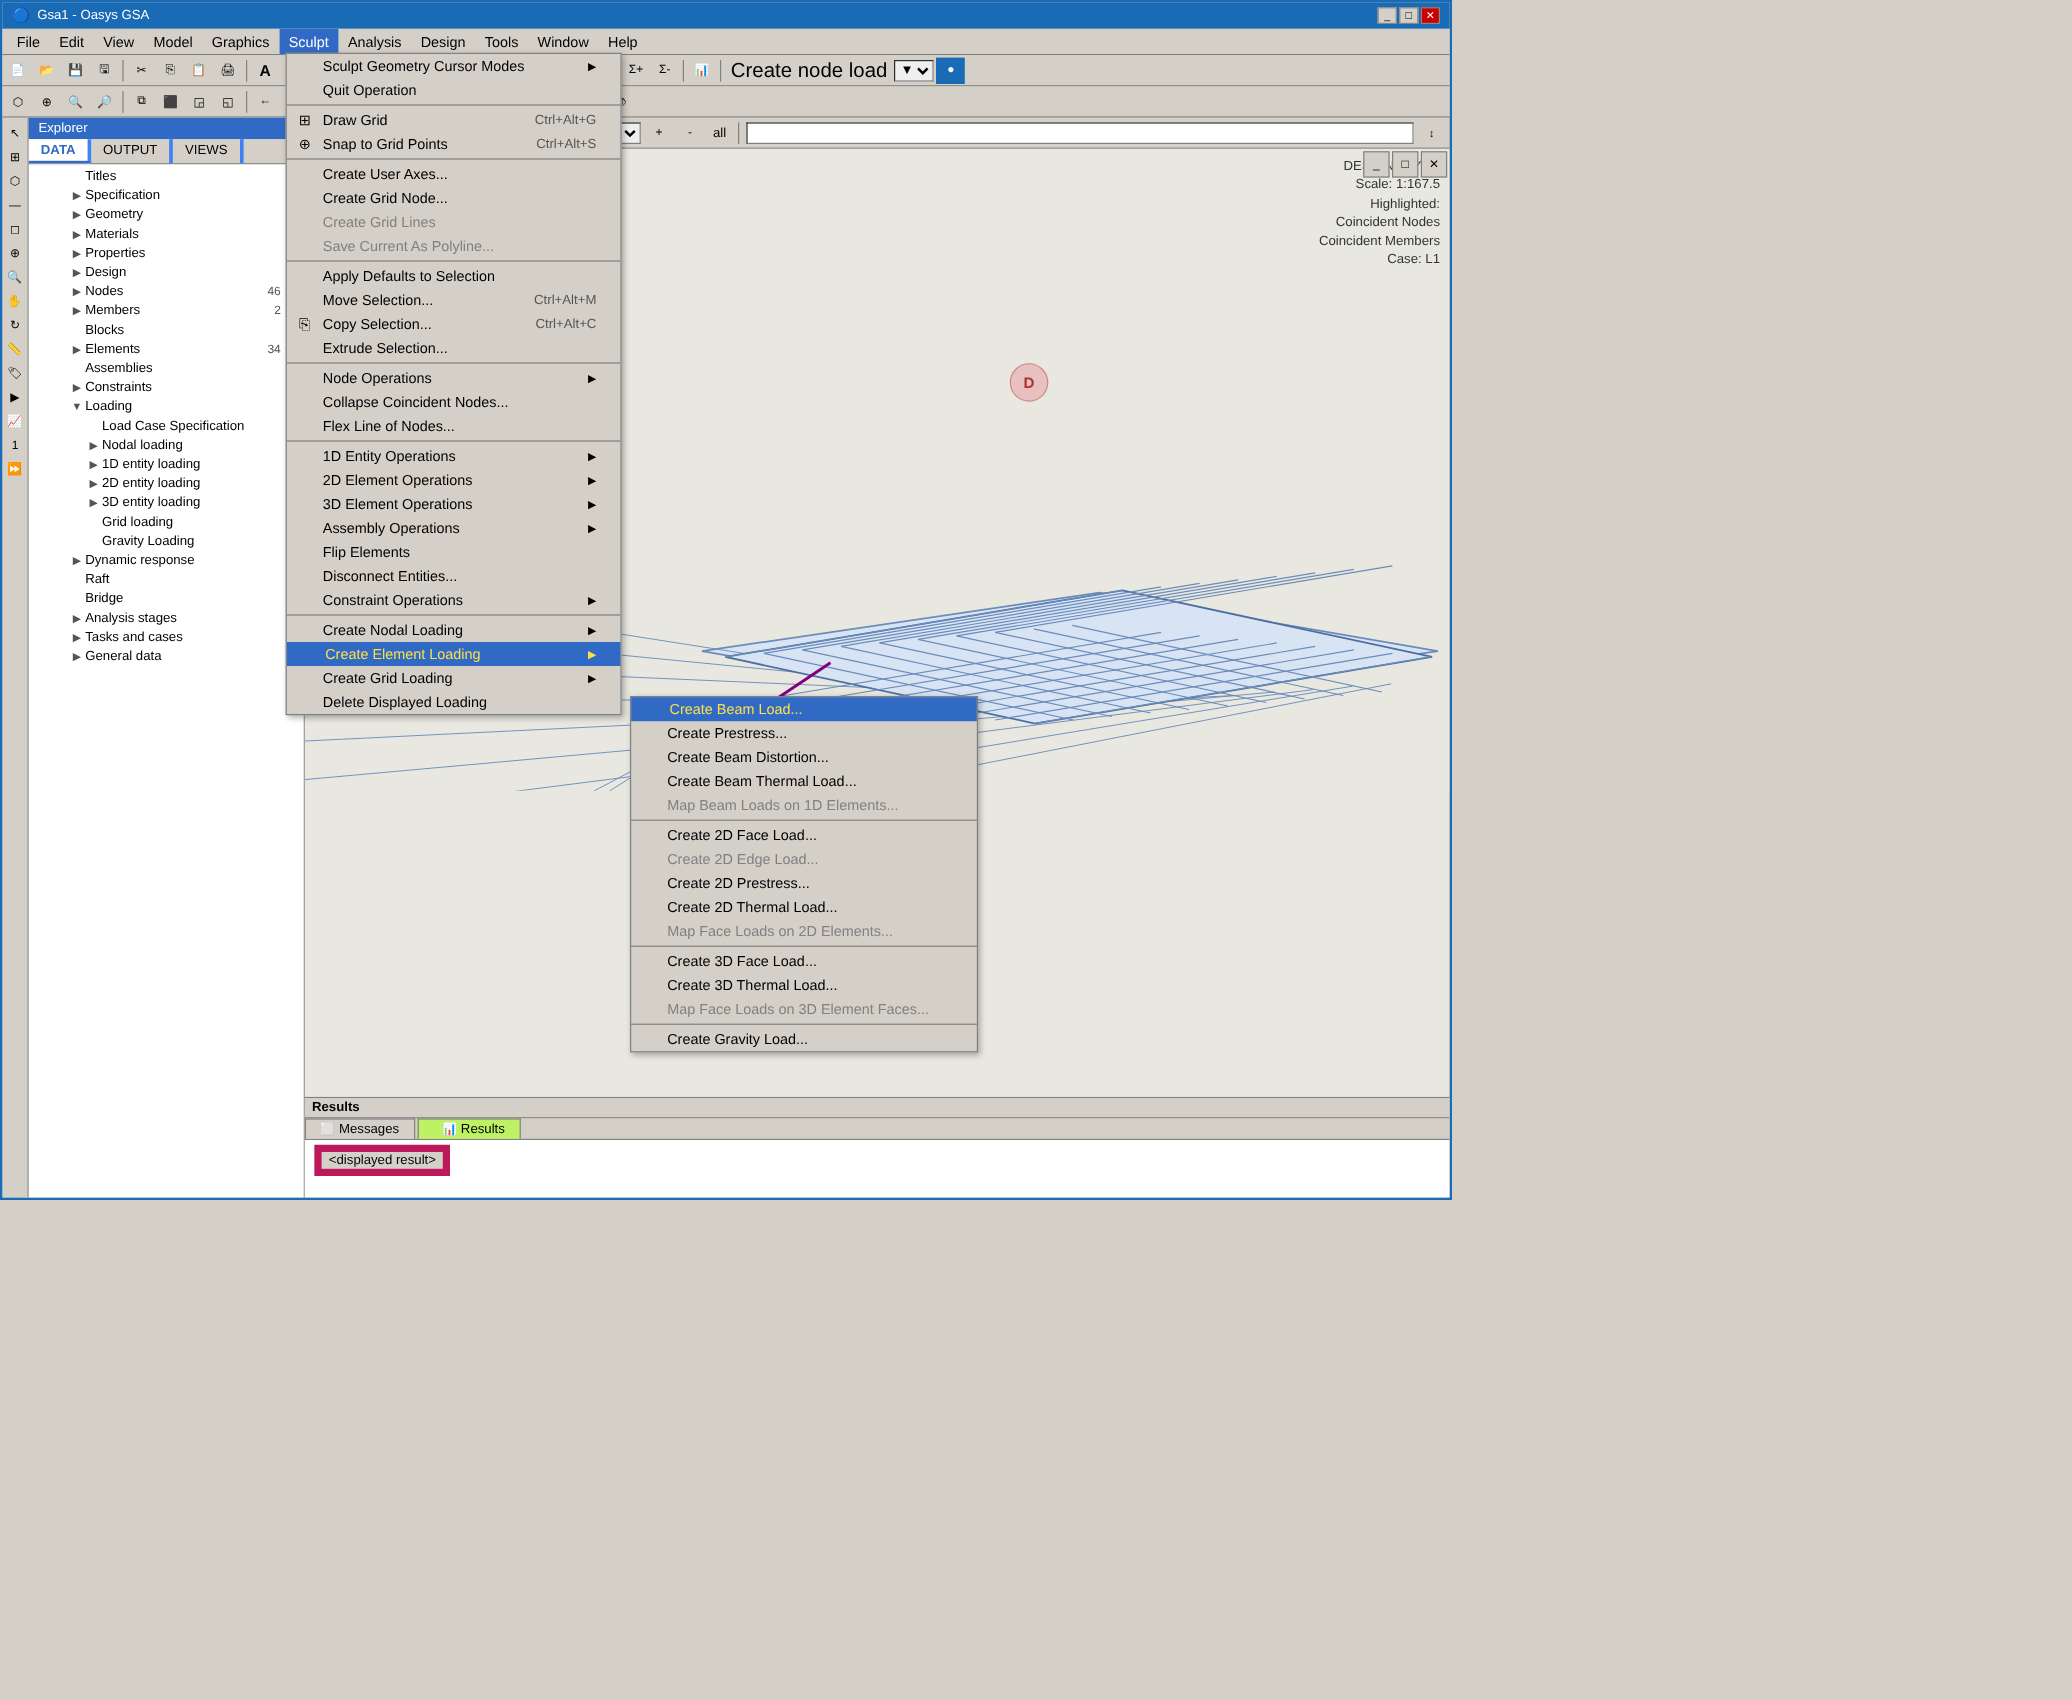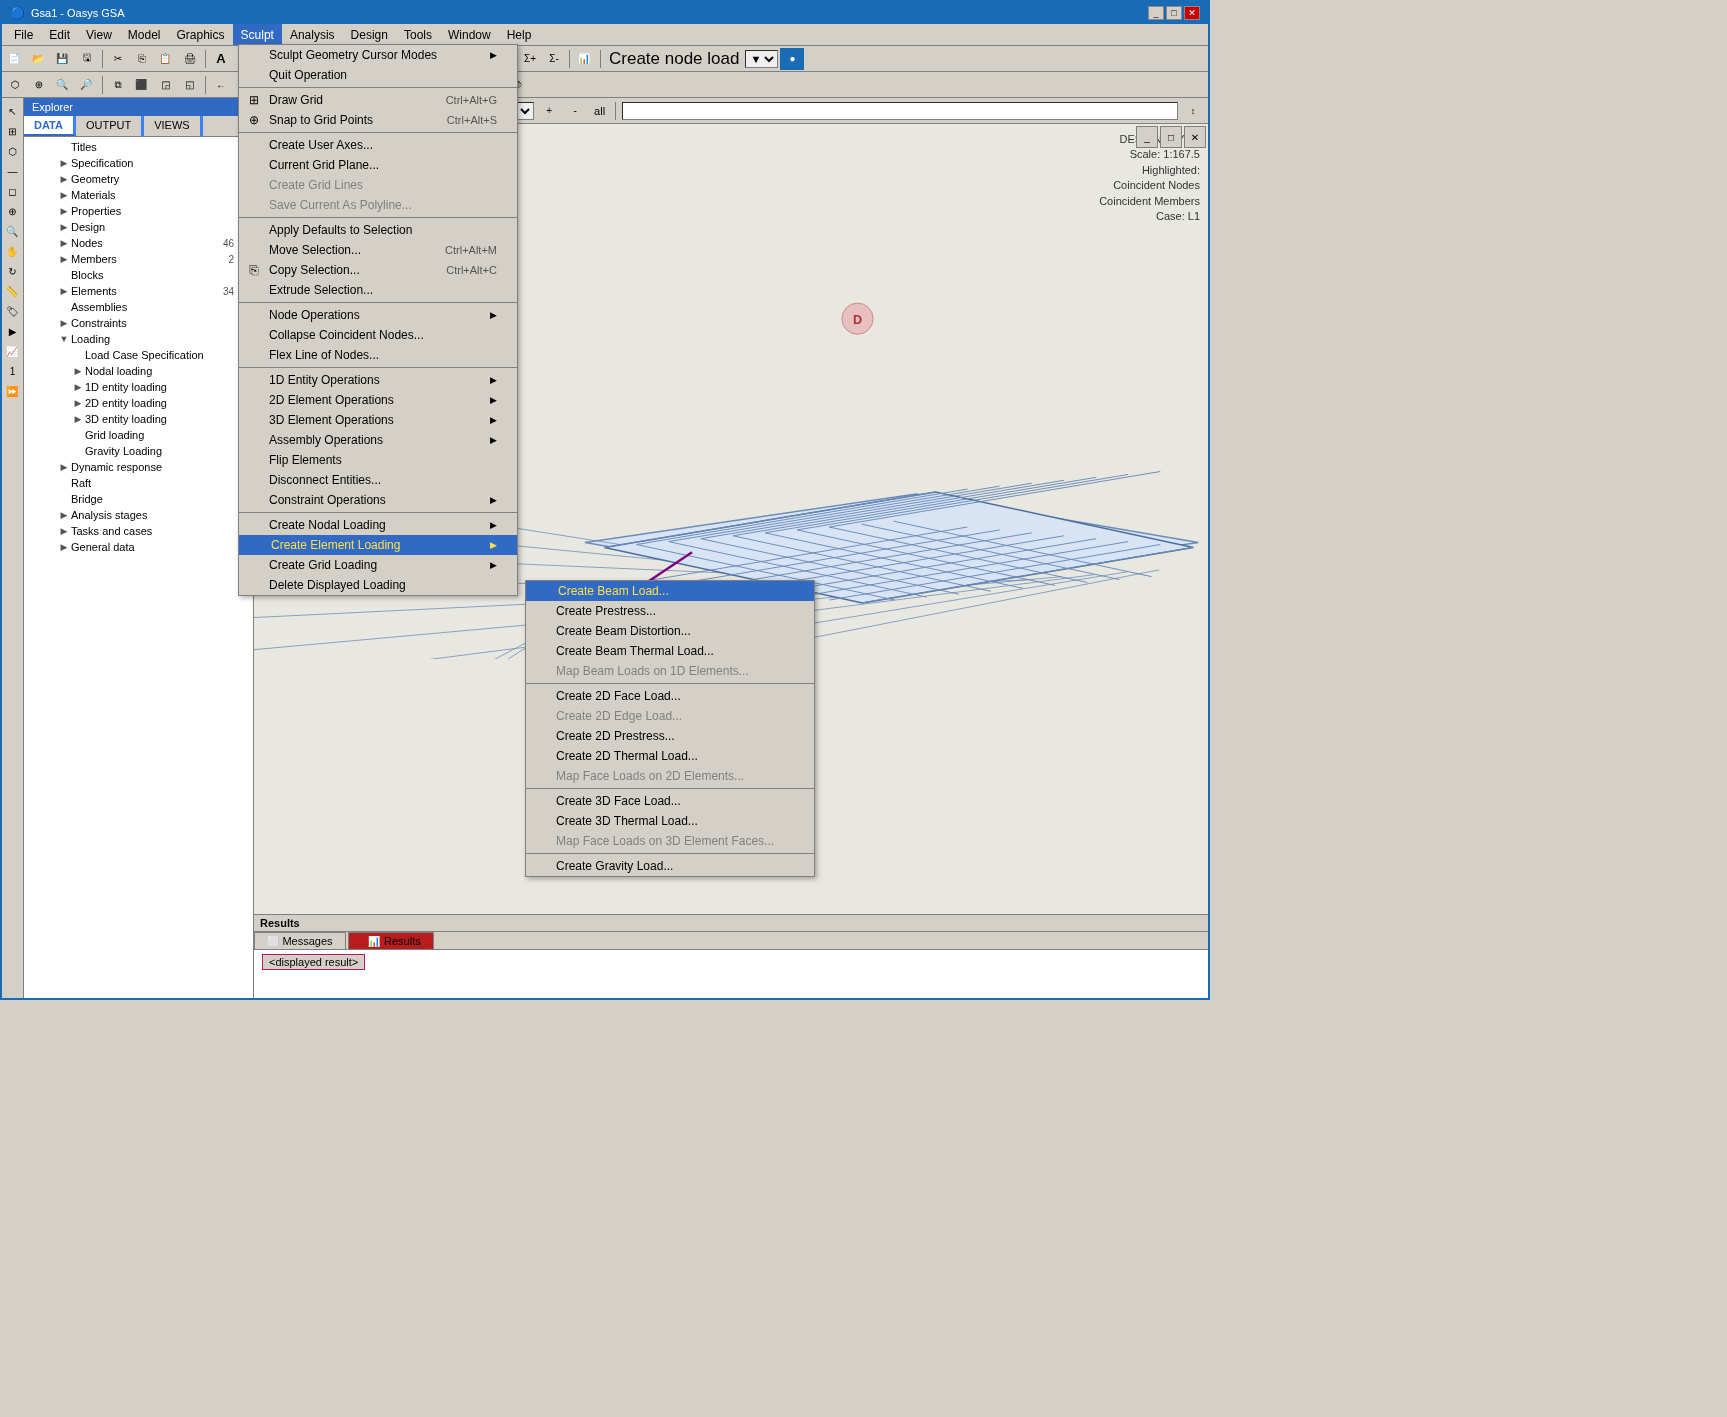--- a/index.html
+++ b/index.html
@@ -200,35 +200,35 @@
     }
     .bot-tab {
       padding: 2px 12px;
       font-size: 11px;
       cursor: pointer;
       border: 1px solid #808080;
       border-bottom: none;
       background: #d4d0c8;
       margin-right: 2px;
     }
-    .bot-tab.active { background: #b91c1c; padding-left: 20px; }
+    .bot-tab.active { background: #bef264; padding-left: 20px; }
     .bottom-content {
       flex: 1;
       background: white;
       padding: 4px 8px;
     }
     .result-row {
       display: flex;
       align-items: center;
       gap: 4px;
       margin-bottom: 2px;
     }
     .result-tag {
       background: #d4d0c8;
-      border: 1px solid #be185d;
+      border: 6px solid #be185d;
       padding: 1px 6px;
       font-size: 11px;
     }
     .no-data {
       font-size: 11px;
       color: #555;
     }
 
     .menu-popup {
       position: absolute;
@@ -734,21 +734,21 @@
       <span class="shortcut">Ctrl+Alt+S</span>
     </div>
 
     <div class="menu-popup-sep"></div>
 
     <div class="menu-popup-item">
       <span class="tree-label">Create User Axes...</span>
     </div>
 
     <div class="menu-popup-item">
-      <span class="tree-label">Current Grid Plane...</span>
+      <span class="tree-label">Create Grid Node...</span>
     </div>
 
     <div class="menu-popup-item disabled">
       <span class="tree-label">Create Grid Lines</span>
     </div>
 
     <div class="menu-popup-item disabled">
       <span class="tree-label">Save Current As Polyline...</span>
     </div>
 

